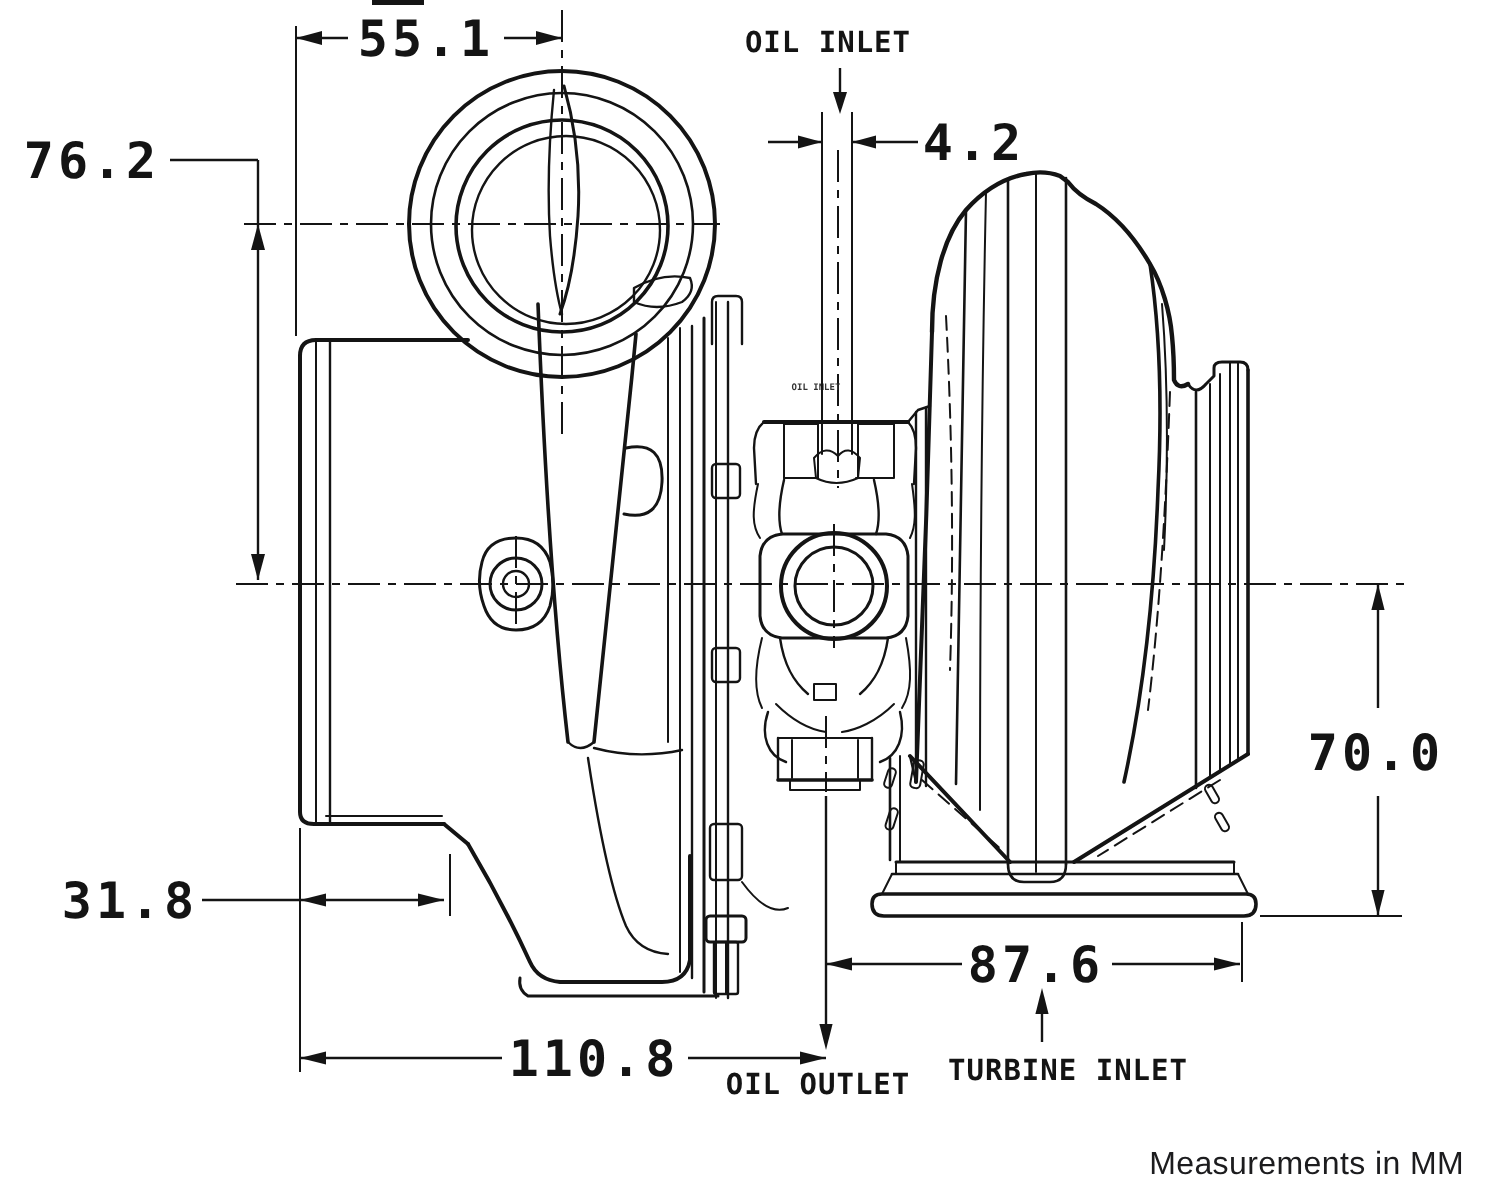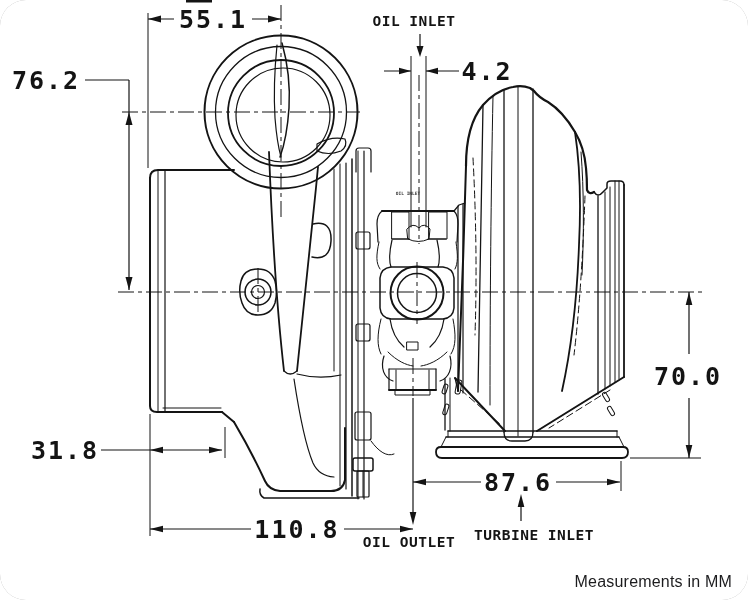--- a/index.html
+++ b/index.html
@@ -1,17 +1,17 @@
 <!DOCTYPE html>
 <html><head>
 <meta charset="utf-8">
 <style>
   html,body{margin:0;padding:0;background:#ffffff;}
   .stage{position:relative;width:748px;height:600px;background:#a3a3a3;overflow:hidden;
-         font-family:"DejaVu Sans Mono", monospace;border-radius:26px;}
+         font-family:"DejaVu Sans Mono", monospace;}
   svg{display:block;}
   .ol path, .ol line, .ol circle, .ol rect, .ol polyline{fill:none;stroke:#141414;stroke-linecap:round;stroke-linejoin:round;}
   .s1{stroke-width:1;} .s12{stroke-width:1.2;} .s13{stroke-width:1.3;} .s15{stroke-width:1.5;}
   .s18{stroke-width:1.8;} .s2{stroke-width:2;} .s22{stroke-width:2.2;}
   .fillrect{fill:#141414;stroke:none;}
   .cl{fill:none;stroke:#141414;stroke-width:1;stroke-dasharray:16 4 4 4;}
   .hid{fill:none;stroke:#141414;stroke-width:1;stroke-dasharray:7 4;}
   .dimline{fill:none;stroke:#141414;stroke-width:1.2;}
   .extline{fill:none;stroke:#141414;stroke-width:1;}
   .arrow{fill:#141414;stroke:none;}

